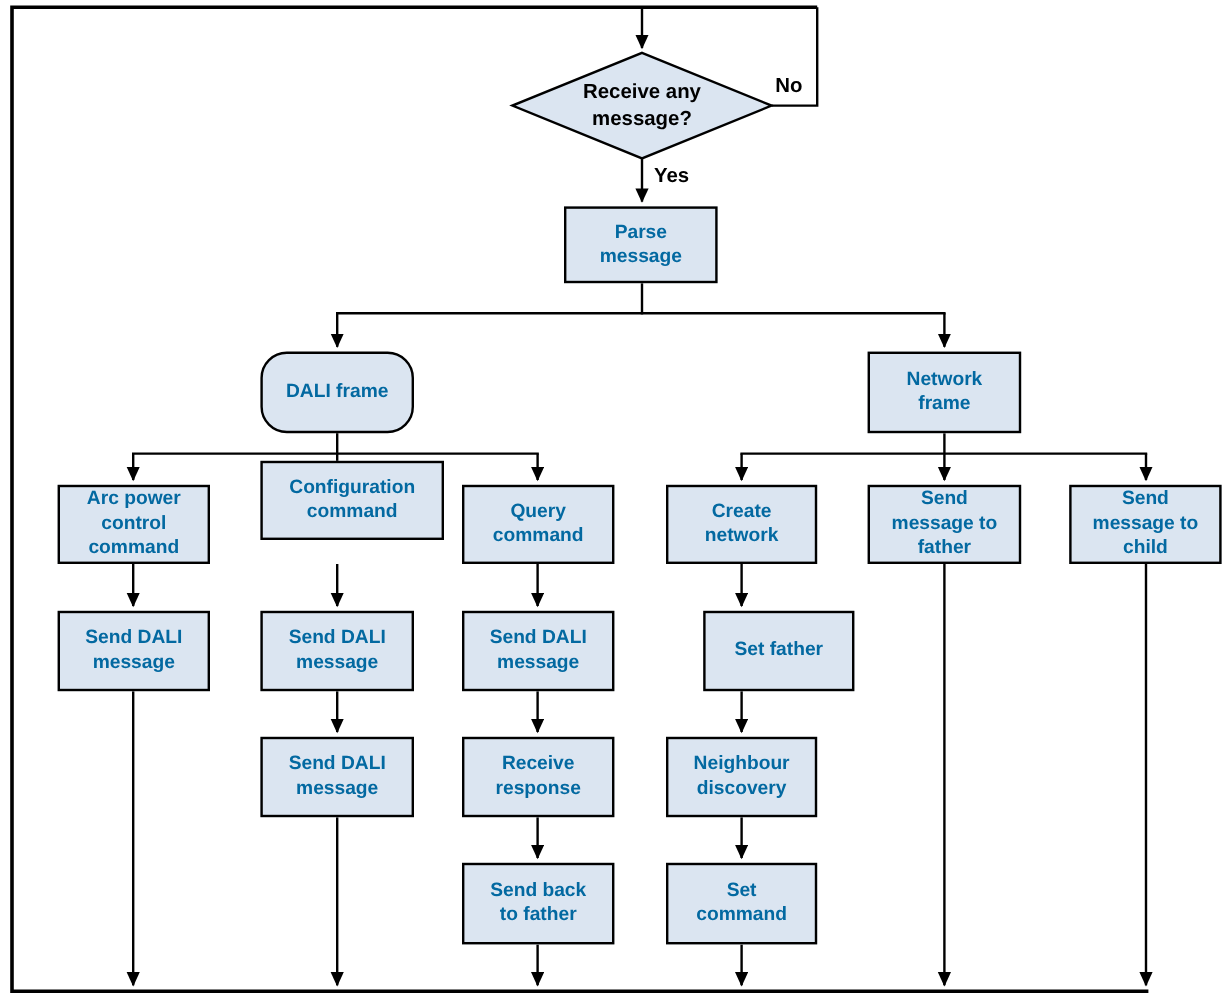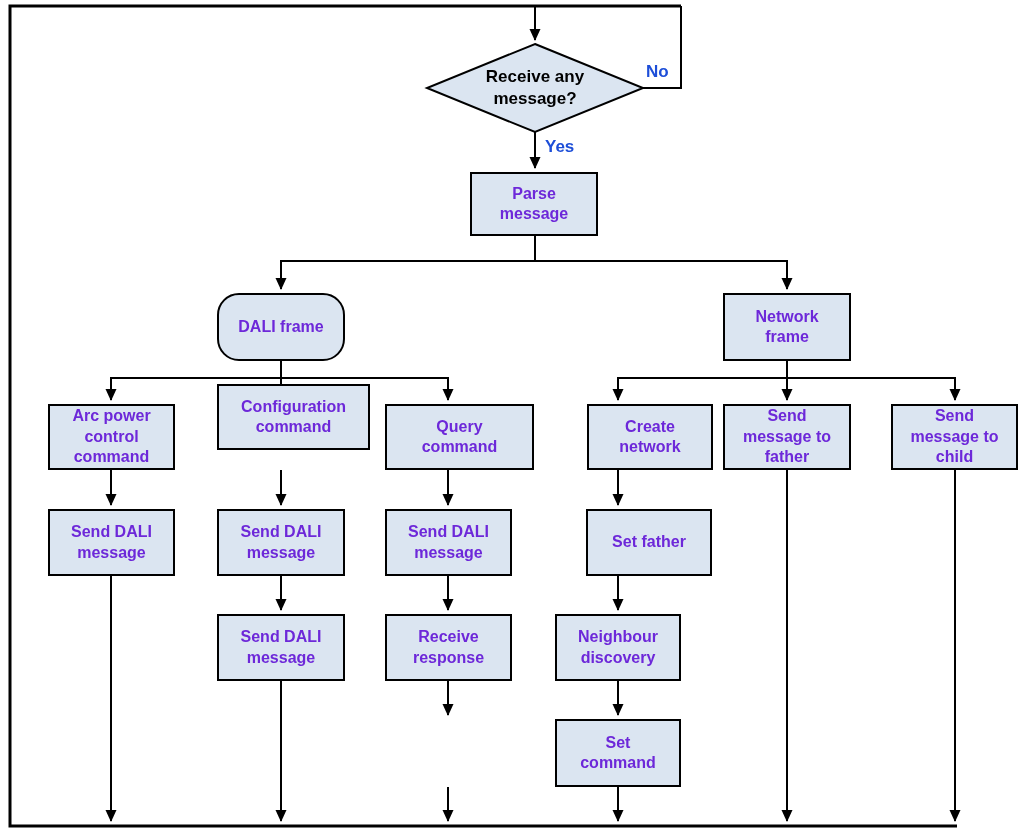--- a/index.html
+++ b/index.html
@@ -27,40 +27,40 @@
     box-sizing:border-box;
     background:var(--node-fill);
     border:2px solid var(--node-border);
     display:flex;
     align-items:center;
     justify-content:center;
     text-align:center;
     font-weight:bold;
     font-size:16px;
     line-height:1.28;
-    color:#6d28d9;
+    color:#0369a1;
     white-space:pre-line;
   }
   .diamond-label{
     position:absolute;
     display:flex;
     align-items:center;
     justify-content:center;
     text-align:center;
     font-weight:bold;
     font-size:17px;
     line-height:1.3;
     color:#000;
     white-space:pre-line;
   }
   .edge-label{
     position:absolute;
     font-weight:bold;
     font-size:17px;
-    color:#1d4ed8;
+    color:#000000;
   }
 </style>
 </head>
 <body>
 
 <div class="canvas">
 
   <svg class="wires" width="1024" height="832" viewBox="0 0 1024 832">
     <defs>
       <marker id="arw" markerUnits="userSpaceOnUse" markerWidth="14" markerHeight="13" refX="11" refY="5.5" orient="auto">
@@ -127,23 +127,23 @@
 
   <div class="node" style="left:217px;top:293px;width:128px;height:68px;border-radius:22px;">DALI frame</div>
   <div class="node" style="left:723px;top:293px;width:128px;height:68px;">Network
 frame</div>
 
   <div class="node" style="left:48px;top:404px;width:127px;height:66px;">Arc power
 control
 command</div>
   <div class="node" style="left:217px;top:384px;width:153px;height:66px;">Configuration
 command</div>
-  <div class="node" style="left:385px;top:404px;width:149px;height:66px;">Query
+  <div class="node" style="left:385px;top:404px;width:127px;height:66px;">Query
 command</div>
-  <div class="node" style="left:555px;top:404px;width:126px;height:66px;margin-left:32px;">Create
+  <div class="node" style="left:555px;top:404px;width:126px;height:66px;">Create
 network</div>
   <div class="node" style="left:723px;top:404px;width:128px;height:66px;">Send
 message to
 father</div>
   <div class="node" style="left:891px;top:404px;width:127px;height:66px;">Send
 message to
 child</div>
 
   <div class="node" style="left:48px;top:509px;width:127px;height:67px;">Send DALI
 message</div>
@@ -153,16 +153,18 @@
 message</div>
   <div class="node" style="left:586px;top:509px;width:126px;height:67px;">Set father</div>
 
   <div class="node" style="left:217px;top:614px;width:128px;height:67px;">Send DALI
 message</div>
   <div class="node" style="left:385px;top:614px;width:127px;height:67px;">Receive
 response</div>
   <div class="node" style="left:555px;top:614px;width:126px;height:67px;">Neighbour
 discovery</div>
 
+  <div class="node" style="left:385px;top:719px;width:127px;height:68px;">Send back
+to father</div>
   <div class="node" style="left:555px;top:719px;width:126px;height:68px;">Set
 command</div>
 
 </div>
 
 </body></html>

